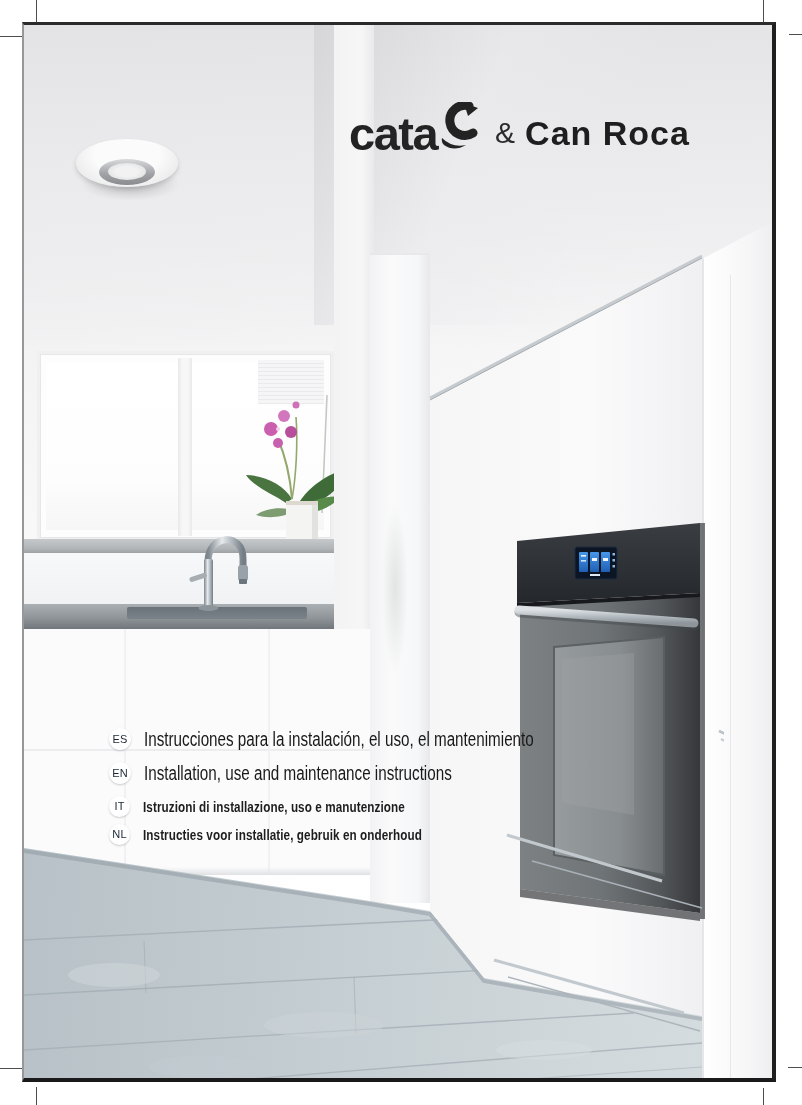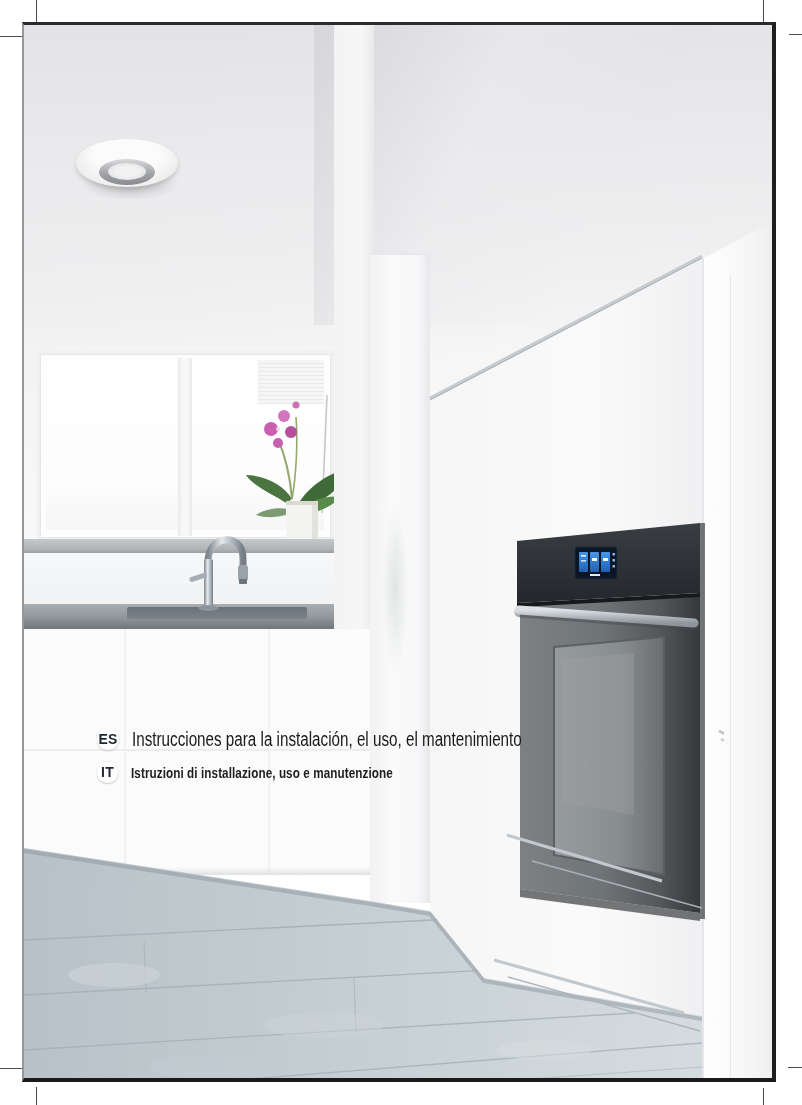--- a/index.html
+++ b/index.html
@@ -101,23 +101,23 @@
   .logo .cata{font-size:47px;font-weight:700;letter-spacing:-1.5px;color:#232323;line-height:1;}
   .logo .mark{position:static;margin:-14px 8px 0 2px;}
   .logo .amp{font-size:30px;font-weight:400;color:#2b2b2b;margin:0 10px 0 6px;}
   .logo .roca{font-size:34px;font-weight:700;letter-spacing:1px;color:#1e1e1e;line-height:1;}
 
   .langs{left:73px;top:703px;width:600px;display:flex;flex-direction:column;position:absolute;}
   .lang-row{position:static;display:flex;align-items:center;}
   .row-large{margin-bottom:12px;height:22px;}
   .row-small{margin-bottom:8px;height:20px;text-align:right;}
   .lang-badge{position:static;width:22px;height:22px;border-radius:50%;background:#ffffff;
-    color:#1c2735;font-size:14px;font-weight:700;letter-spacing:.2px;display:flex;
+    color:#1c2735;font-size:11px;font-weight:400;letter-spacing:.2px;display:flex;
     align-items:center;justify-content:center;flex:0 0 22px;
-    box-shadow:0 1px 2px rgba(60,60,70,.25);}
+    box-shadow:0 1px 2px rgba(60,60,70,.25);margin-left:12px;}
   .row-small .lang-badge{width:21px;height:21px;flex-basis:21px;}
   .lang-label{position:static;margin-left:13px;white-space:nowrap;color:#191919;
     transform:scaleX(.78);transform-origin:left center;}
   .row-large .lang-label{font-size:19.5px;font-weight:400;letter-spacing:0;}
   .row-small .lang-label{font-size:15px;font-weight:700;letter-spacing:.1px;color:#1d1d1d;}
 
   svg{display:block;}
 </style>
 </head>
 <body>
@@ -291,26 +291,44 @@
         <line x1="70" y1="745" x2="260" y2="798" stroke="#c2c9ce" stroke-width="3"></line>
         <line x1="84" y1="762" x2="276" y2="816" stroke="#adb5bb" stroke-width="1.4"></line>
       </g>
 
       <g>
         <line x1="295" y1="516" x2="353" y2="543" stroke="#b9c0c6" stroke-width="2.6"></line>
         <line x1="297" y1="524" x2="353" y2="551" stroke="#c6cdd2" stroke-width="2.2"></line>
       </g>
     </svg>
 
+    <div class="logo">
+      <span class="cata">cata</span>
+      <svg class="mark" width="42" height="48" viewBox="0 0 42 48">
+        <path d="M30 4 A15 15 0 1 0 34 31" fill="none" stroke="#232323" stroke-width="9" stroke-linecap="round"></path>
+        <path d="M25 1 L39 6 L29 14 Z" fill="#232323"></path>
+        <path d="M3 36 Q13 46 27 43 Q15 50 5 43 Q2 40 3 36 Z" fill="#232323"></path>
+      </svg>
+      <span class="amp">&amp;</span>
+      <span class="roca">Can Roca</span>
+    </div>
 
     <div class="langs">
       <div class="lang-row row-large">
         <span class="lang-badge">ES</span>
         <span class="lang-label">Instrucciones para la instalación, el uso, el mantenimiento</span>
       </div>
+      <div class="lang-row row-large">
+        <span class="lang-badge">EN</span>
+        <span class="lang-label">Installation, use and maintenance instructions</span>
+      </div>
       <div class="lang-row row-small">
         <span class="lang-badge">IT</span>
         <span class="lang-label">Istruzioni di installazione, uso e manutenzione</span>
       </div>
+      <div class="lang-row row-small">
+        <span class="lang-badge">NL</span>
+        <span class="lang-label">Instructies voor installatie, gebruik en onderhoud</span>
+      </div>
     </div>
 
   </div>
 </div>
 
 </body></html>

